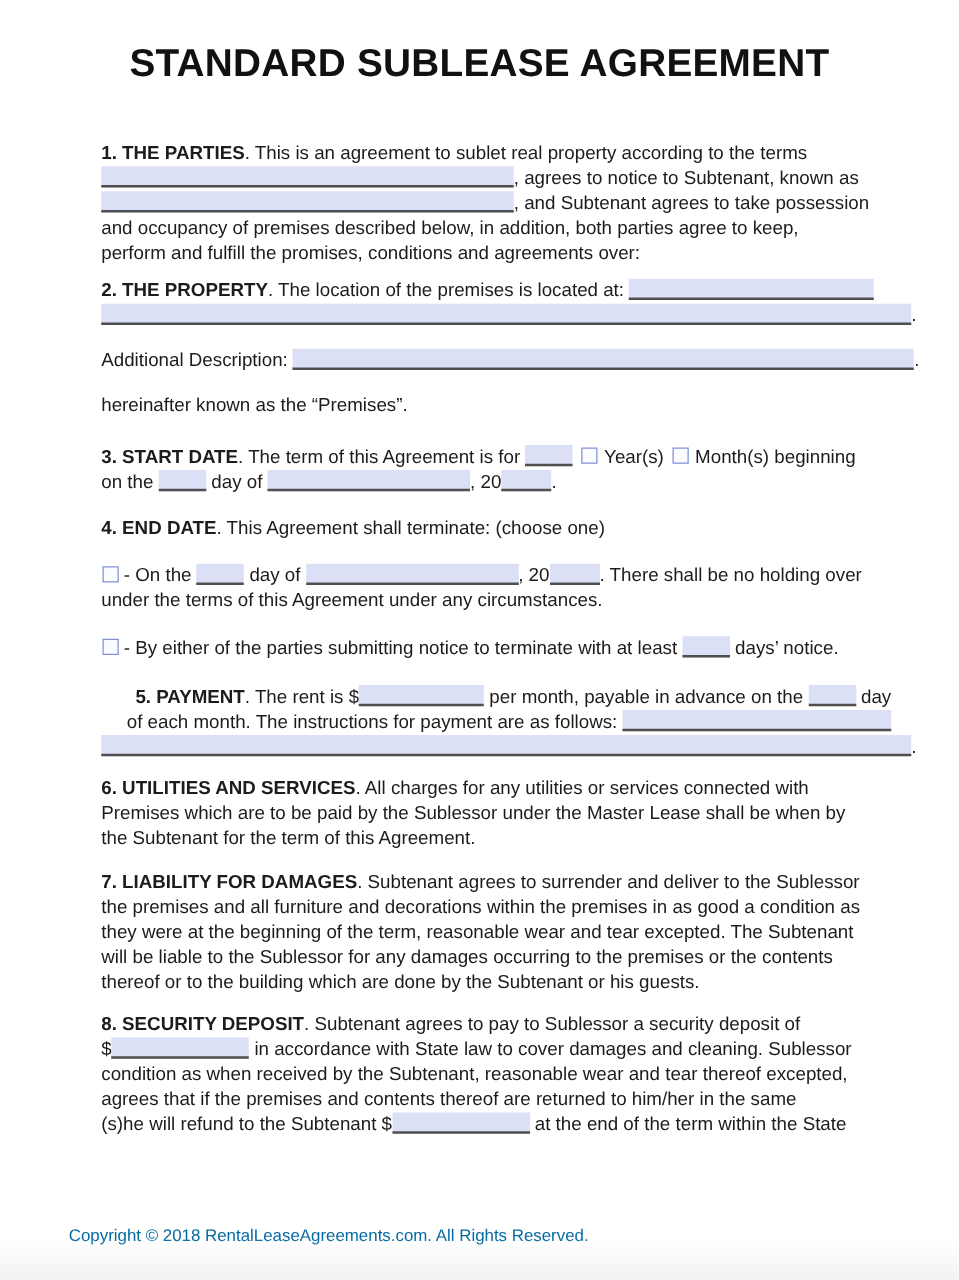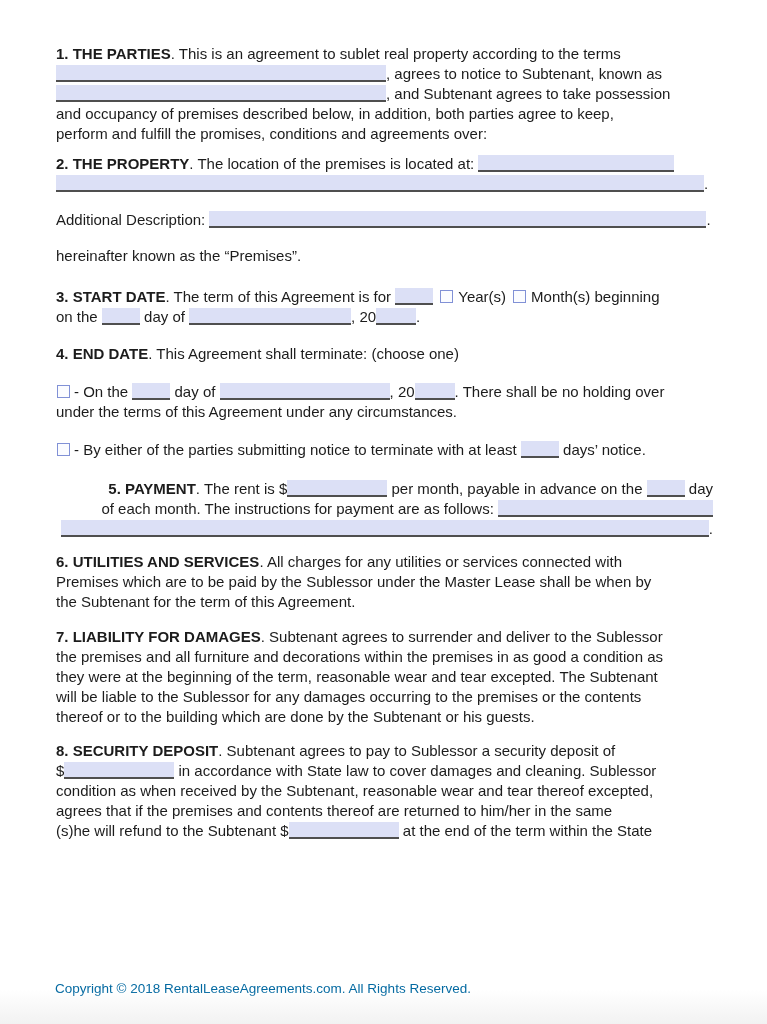--- a/index.html
+++ b/index.html
@@ -14,21 +14,21 @@
   .title {
     margin: 33px 0 0 0;
     text-align: center;
     font-size: 31px;
     line-height: 36px;
     font-weight: bold;
     letter-spacing: 0.2px;
     color: #111111;
   }
   .content {
-    padding: 0 54px 0 56px;
+    padding: 0 54px 0 81px;
     font-size: 15px;
     line-height: 20px;
     margin-top: 44px;
   }
   .sec { margin: 0; }
   .line { white-space: nowrap; height: 20px; }
   .b { font-weight: bold; }
   .field {
     display: inline-block;
     height: 15px;
@@ -68,20 +68,21 @@
     left: 0; bottom: 0; width: 767px; height: 34px;
     background: linear-gradient(to bottom, rgba(240,240,240,0) 0%, #f2f2f2 100%);
     pointer-events: none;
   }
 </style>
 </head>
 <body>
 
 <div class="page">
 
+  <h1 class="title">STANDARD SUBLEASE AGREEMENT</h1>
 
   <div class="content">
 
     <section class="sec mt-s1">
       <div class="line"><span class="b">1. THE PARTIES</span><span>. This is an agreement to sublet real property according to the terms</span></div>
       <div class="line"><span class="field" style="width:330px"></span><span>, agrees to notice to Subtenant, known as</span></div>
       <div class="line"><span class="field" style="width:330px"></span><span>, and Subtenant agrees to take possession</span></div>
       <div class="line"><span>and occupancy of premises described below, in addition, both parties agree to keep,</span></div>
       <div class="line"><span>perform and fulfill the promises, conditions and agreements over:</span></div>
     </section>

